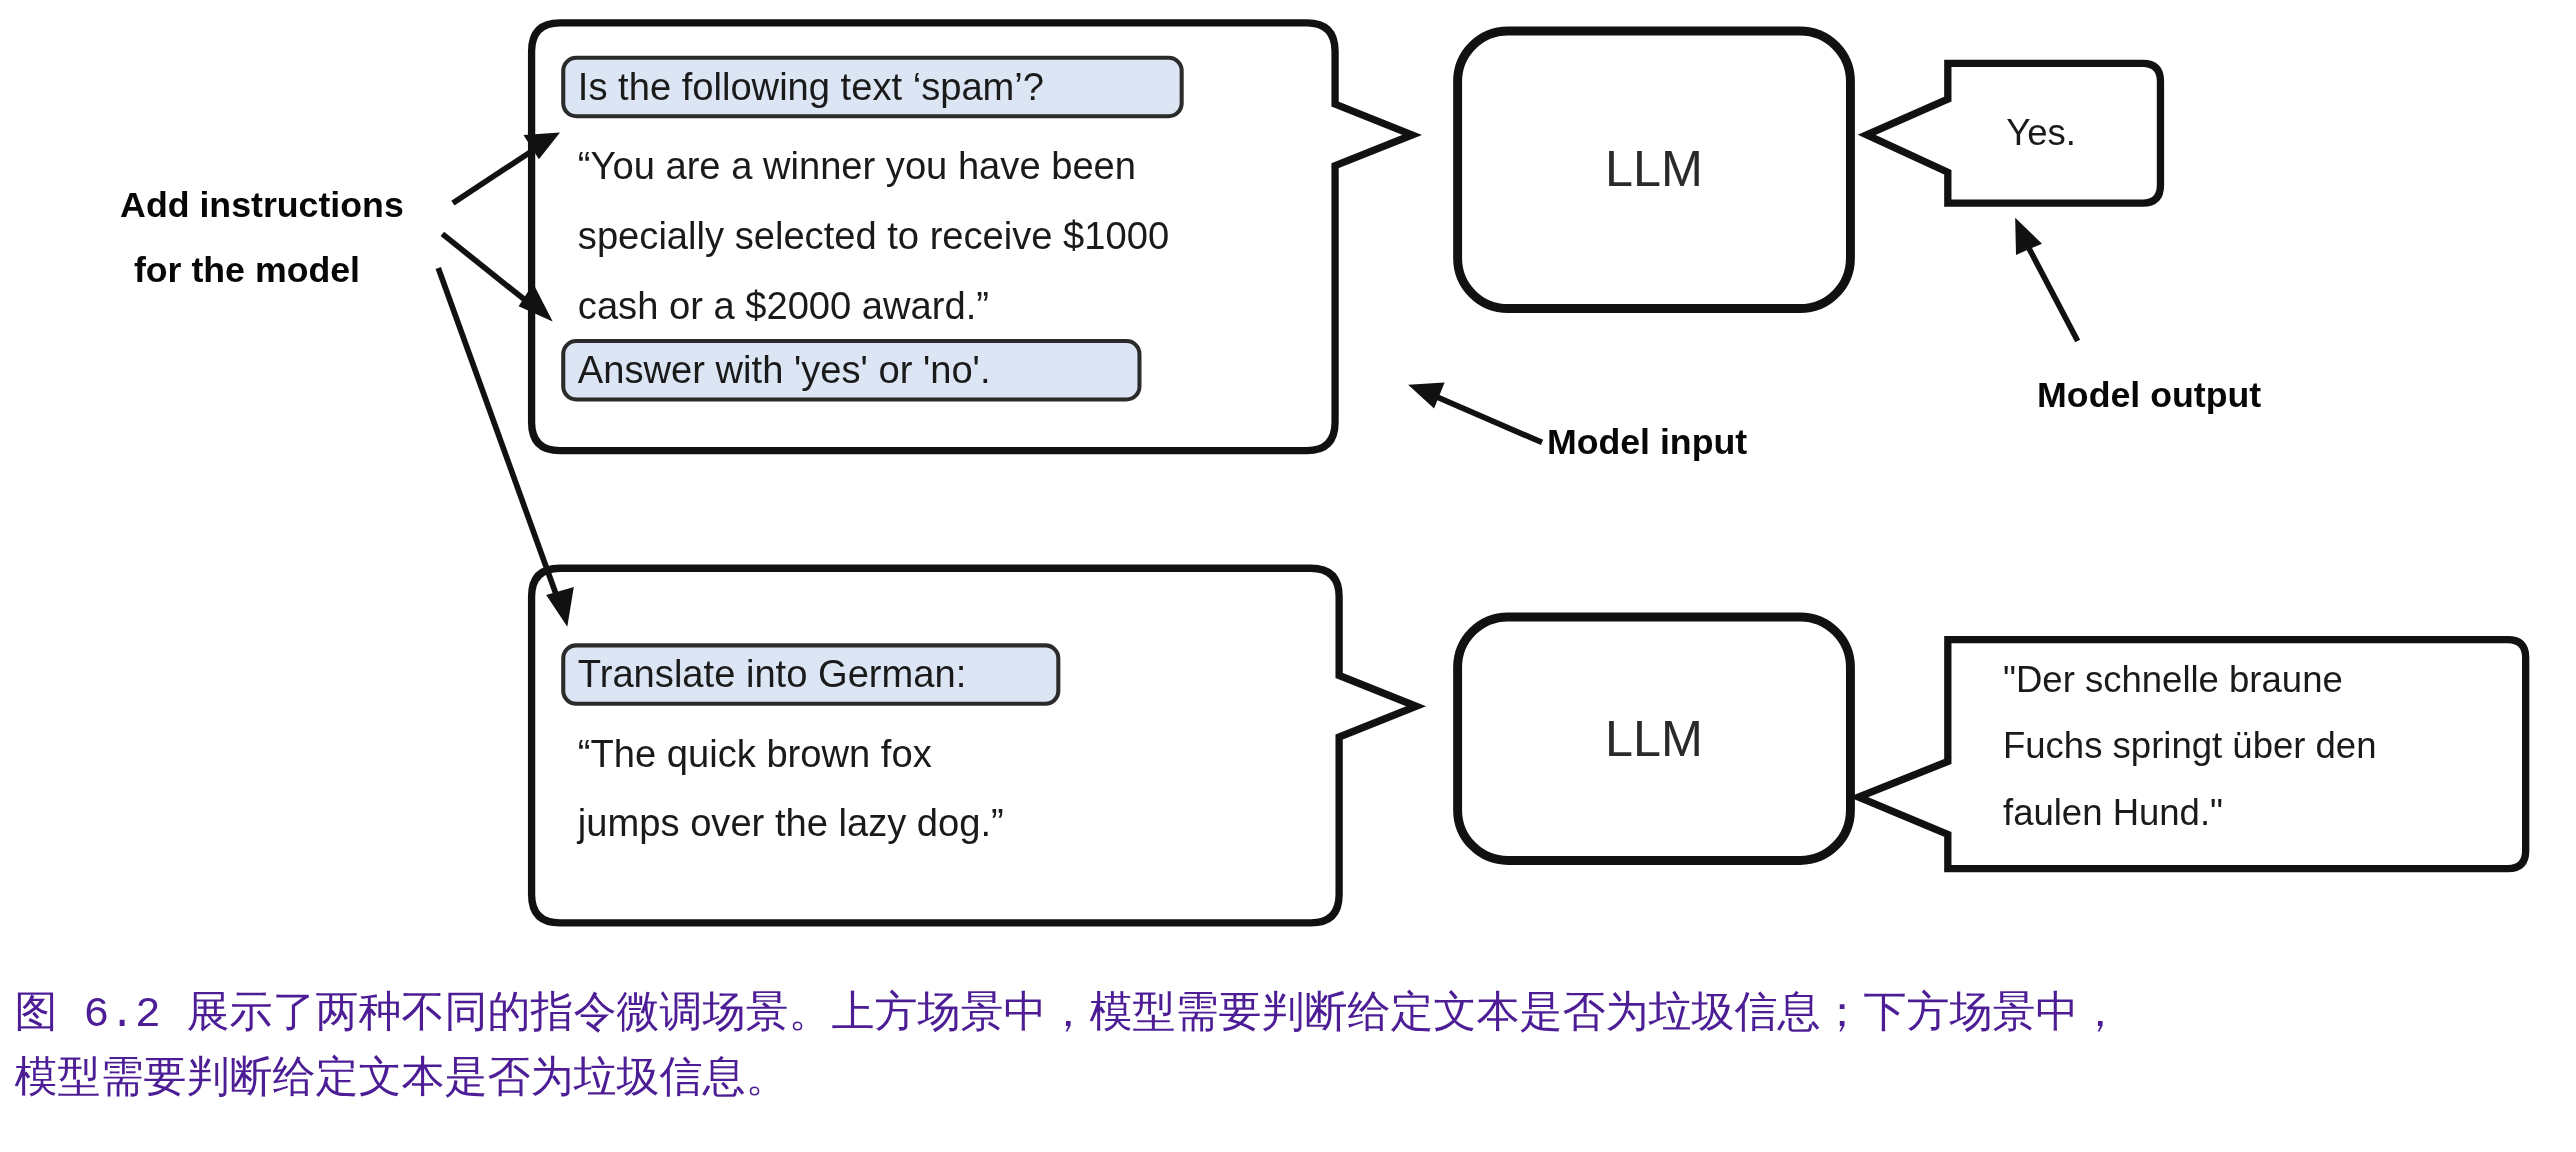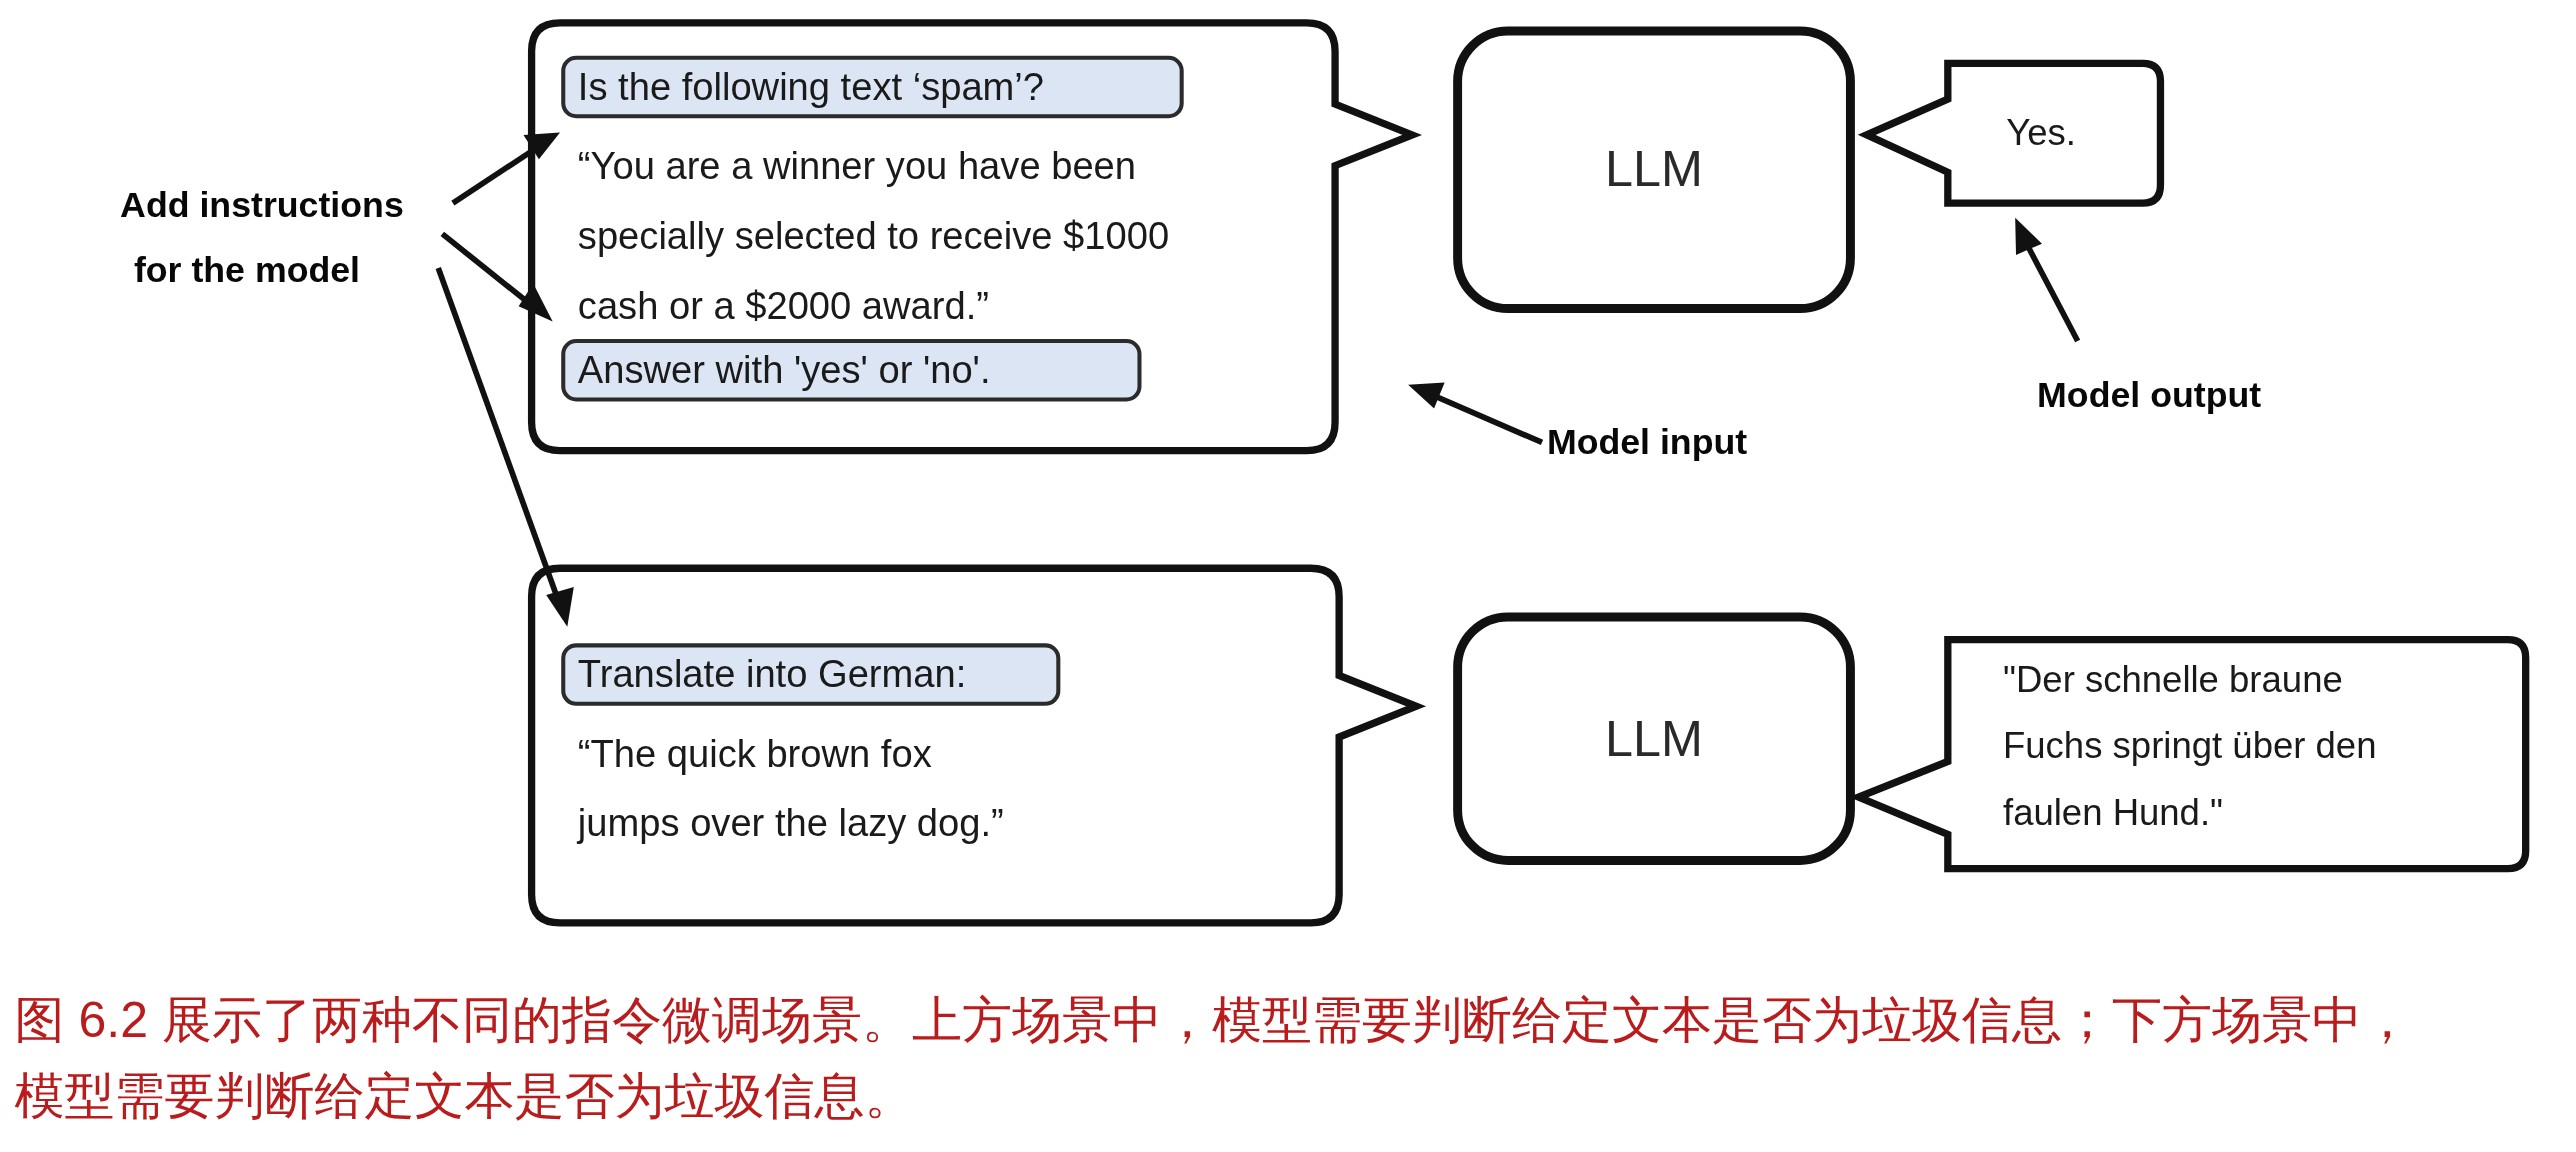--- a/index.html
+++ b/index.html
@@ -81,24 +81,24 @@
   .txt-anno {
     font-size: 44px;
     font-weight: bold;
     fill: #080808;
   }
   #caption {
     position: absolute;
     left: 14.6px;
     top: 982px;
     width: 2557px;
-    font-family: Liberation Sans, sans-serif;
-    font-size: 50px;
+    font-family: Liberation Mono, monospace;
+    font-size: 43px;
     line-height: 1.52;
-    color: #b91c1c;
+    color: #4c1d95;
     letter-spacing: 0px;
   }
   #caption .cap-line {
     display: block;
     white-space: nowrap;
   }
 </style>
 </head>
 <body>
 

